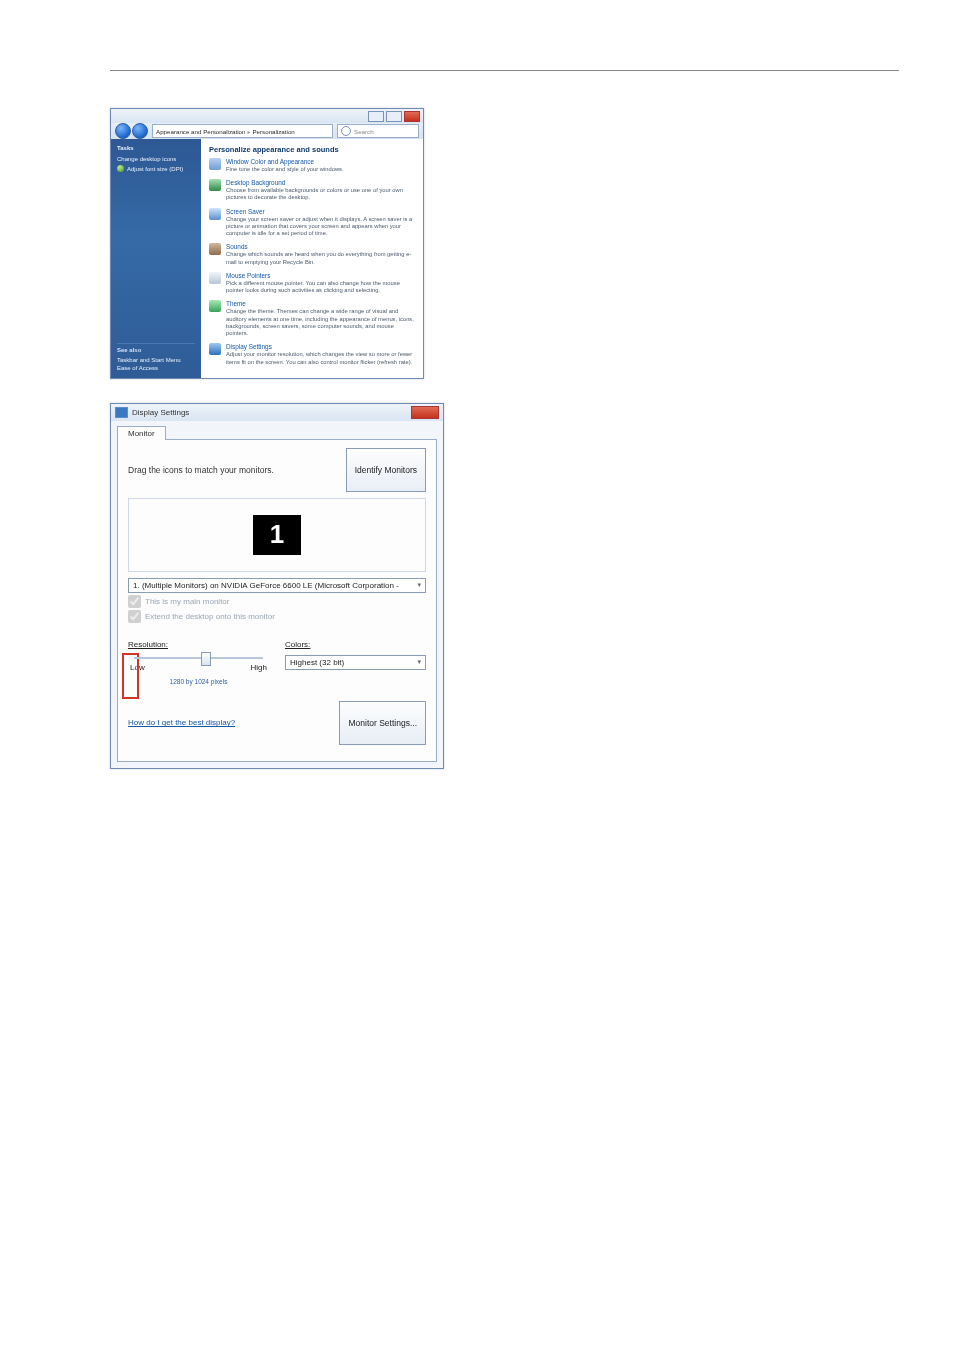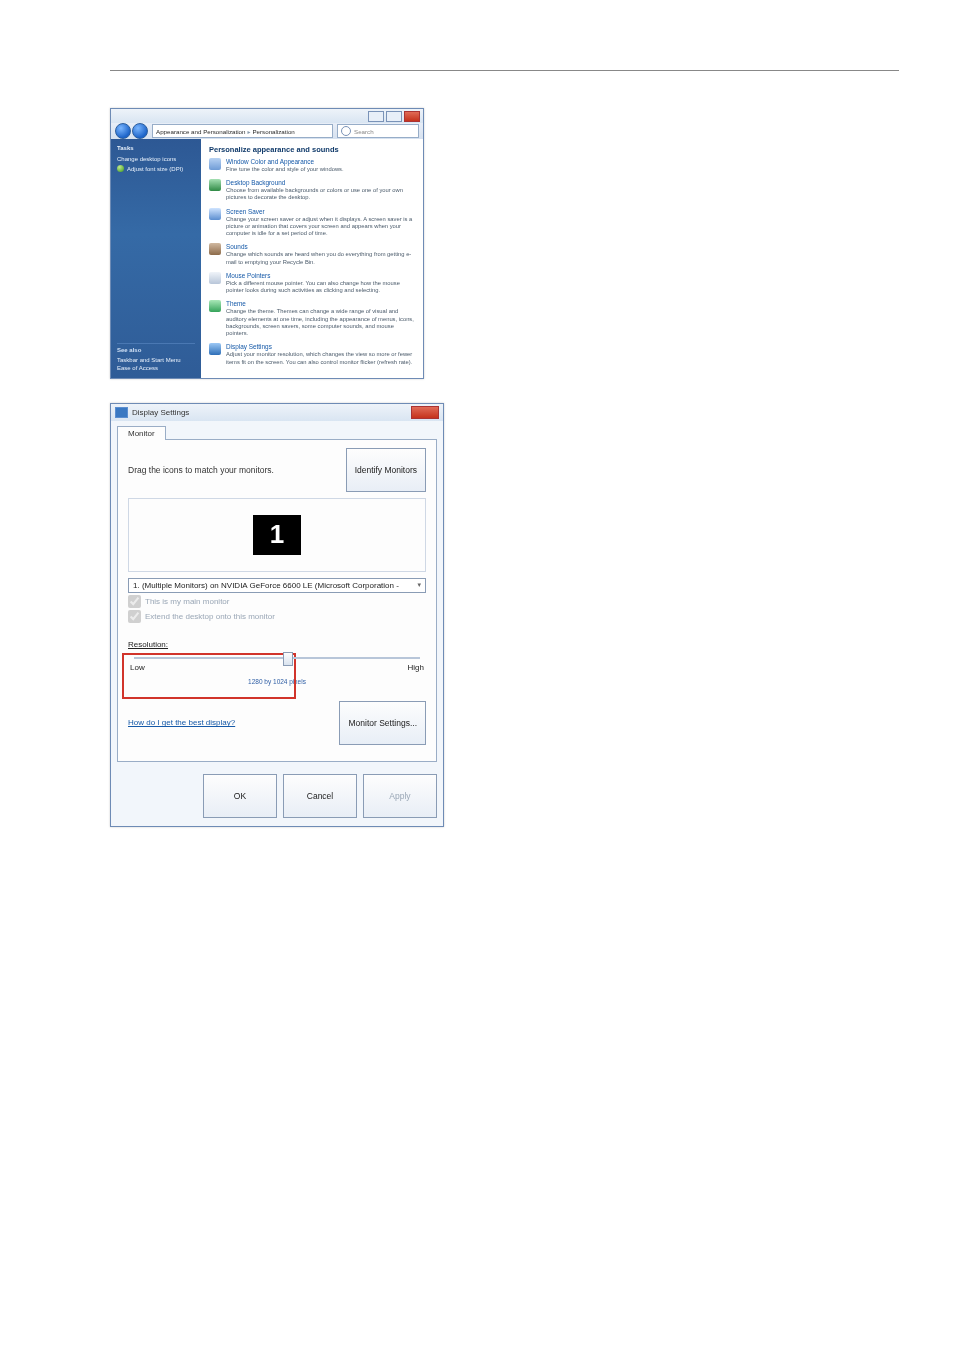--- a/index.html
+++ b/index.html
@@ -228,37 +228,33 @@
               <div class="slider-track">
                   <span class="slider-thumb"></span>
                 </div>
               <div class="slider-ends">
                 <span>Low</span>
                 <span>High</span>
               </div>
               <div class="res-caption">1280 by 1024 pixels</div>
             </div>
           </div>
+          <div>
+            <div class="lbl"><span class="under">Colors:</span></div>
+            <div class="drop" style="margin-top:6px">
+              <span>Highest (32 bit)</span>
+              <span class="chev">▾</span>
+            </div>
+          </div>
         </div>
 
         <div class="row" style="margin-top:16px">
           <span class="help">How do I get the best display?</span>
           <span class="btn">
             <span>Monitor Settings...</span>
           </span>
         </div>
       </div>
 
-      <div class="foot-btns">
-        <span class="btn">
-            <span>OK</span>
-          </span>
-        <span class="btn">
-            <span>Cancel</span>
-          </span>
-        <span class="btn disabled">
-            <span>Apply</span>
-          </span>
-      </div>
     </div>
 
   </div>
 </div>
 
 </body></html>

